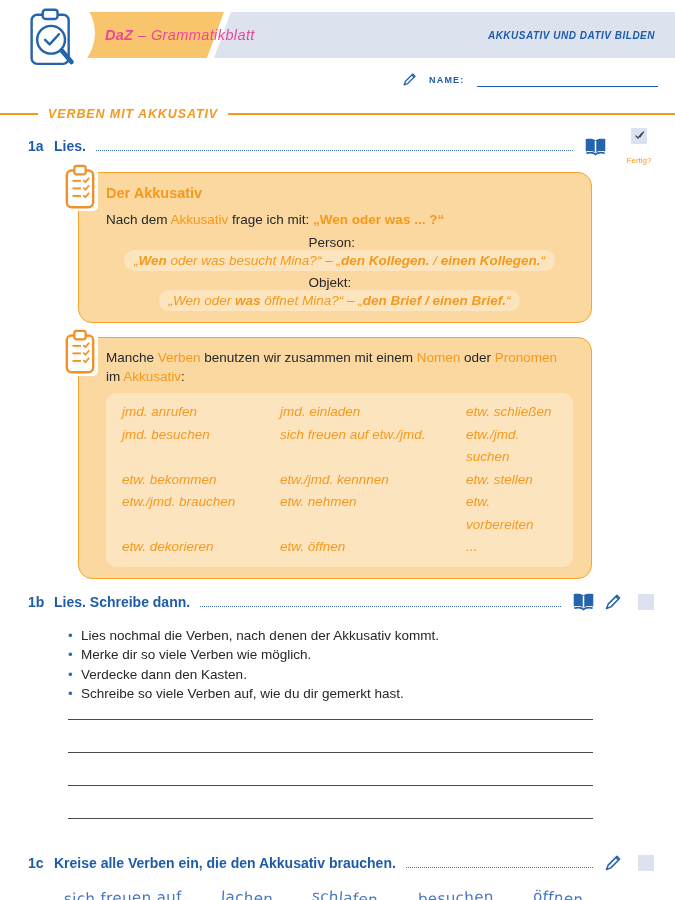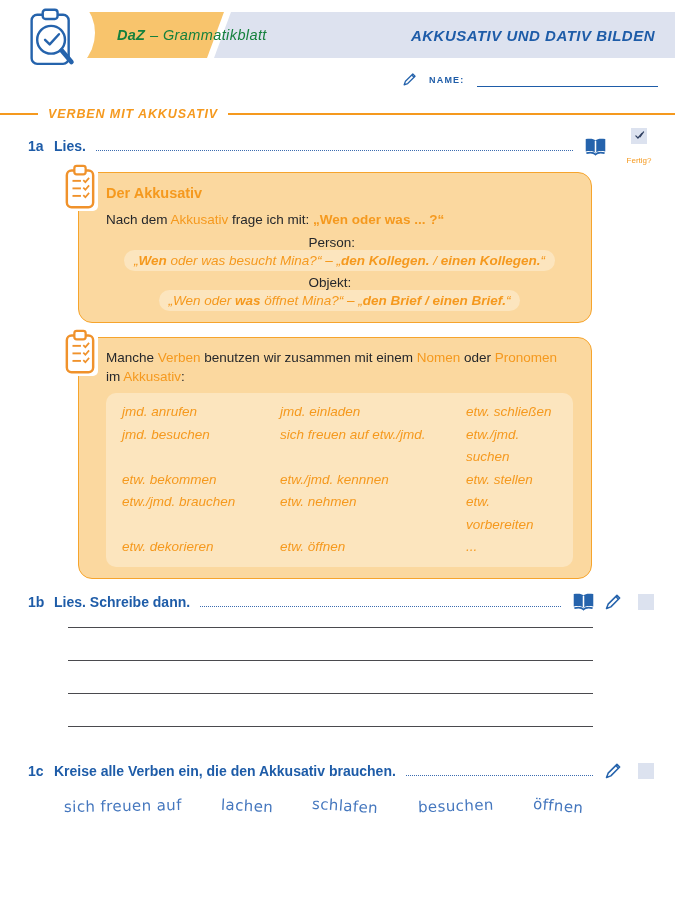--- a/index.html
+++ b/index.html
@@ -7,24 +7,24 @@
         font-family:"Liberation Sans", sans-serif;color:#25272b;}
 
   
   .band-orange{position:absolute;left:40px;top:12px;width:184px;height:46px;background:#F8C46C;
                clip-path:polygon(0 0,184px 0,167px 46px,0 46px);z-index:1;}
   .band-gray{position:absolute;left:214px;top:12px;width:461px;height:46px;background:#DDE2EF;
              clip-path:polygon(17px 0,100% 0,100% 100%,0 100%);z-index:1;}
   .logo-notch{position:absolute;left:9px;top:-10px;width:86px;height:86px;border-radius:50%;background:#fff;z-index:2;}
   .logo{position:absolute;left:27px;top:6px;z-index:3;line-height:0;}
   .brand{position:absolute;left:105px;top:12px;height:46px;display:flex;align-items:center;z-index:3;
-         color:#15803d;font-size:14.5px;font-style:italic;letter-spacing:.4px;margin-left:12px;}
+         color:#ec4899;font-size:14.5px;font-style:italic;letter-spacing:.4px;}
   .brand b{font-weight:bold;margin-right:5px;letter-spacing:.2px;}
   .sheet-title{position:absolute;right:20px;top:12px;height:46px;display:flex;align-items:center;z-index:3;
-               color:#1E5CA8;font-weight:bold;font-style:italic;font-size:15px;letter-spacing:.5px;}
+               color:#1E5CA8;font-weight:bold;font-style:italic;font-size:10px;letter-spacing:.5px;}
   .name-row{position:absolute;left:402px;top:72px;width:256px;display:flex;align-items:flex-end;gap:12px;z-index:3;}
   .name-label{color:#1E5CA8;font-size:9px;font-weight:bold;letter-spacing:1.2px;padding-bottom:2px;}
   .name-line{flex:1;height:14px;border-bottom:1.5px solid #1E5CA8;}
 
   
   .content{position:absolute;left:0;top:106px;width:675px;}
 
   .divider{display:flex;align-items:center;color:#F5991E;font-weight:bold;font-style:italic;
            font-size:12.5px;letter-spacing:.9px;height:16px;}
   .divider .pre{width:38px;height:2px;background:#F5991E;margin-right:10px;}
@@ -213,20 +213,26 @@
       <span class="icon-gap2">
         <svg width="18" height="18" viewBox="0 0 20 20">
           <path d="M2.8 17.2 L4.6 12.4 L14.4 2.6 L17.4 5.6 L7.6 15.4 Z" fill="#fff" stroke="#2563AC" stroke-width="1.7" stroke-linejoin="round"></path>
           <line x1="13.1" y1="3.9" x2="16.1" y2="6.9" stroke="#2563AC" stroke-width="1.7"></line>
           <path d="M2.8 17.2 L3.7 14.8 L5.2 16.3 Z" fill="#2563AC"></path>
         </svg>
       </span>
       <span class="checkbox"></span>
     </div>
 
+    <div class="bullets">
+        <span class="li">Lies nochmal die Verben, nach denen der Akkusativ kommt.</span>
+        <span class="li">Merke dir so viele Verben wie möglich.</span>
+        <span class="li">Verdecke dann den Kasten.</span>
+        <span class="li">Schreibe so viele Verben auf, wie du dir gemerkt hast.</span>
+      </div>
 
     <div class="write-lines">
       <div class="write-line"></div>
       <div class="write-line"></div>
       <div class="write-line"></div>
       <div class="write-line"></div>
     </div>
 
     <div class="task-row" style="margin-top:34px;">
       <span class="task-num">1c</span>

